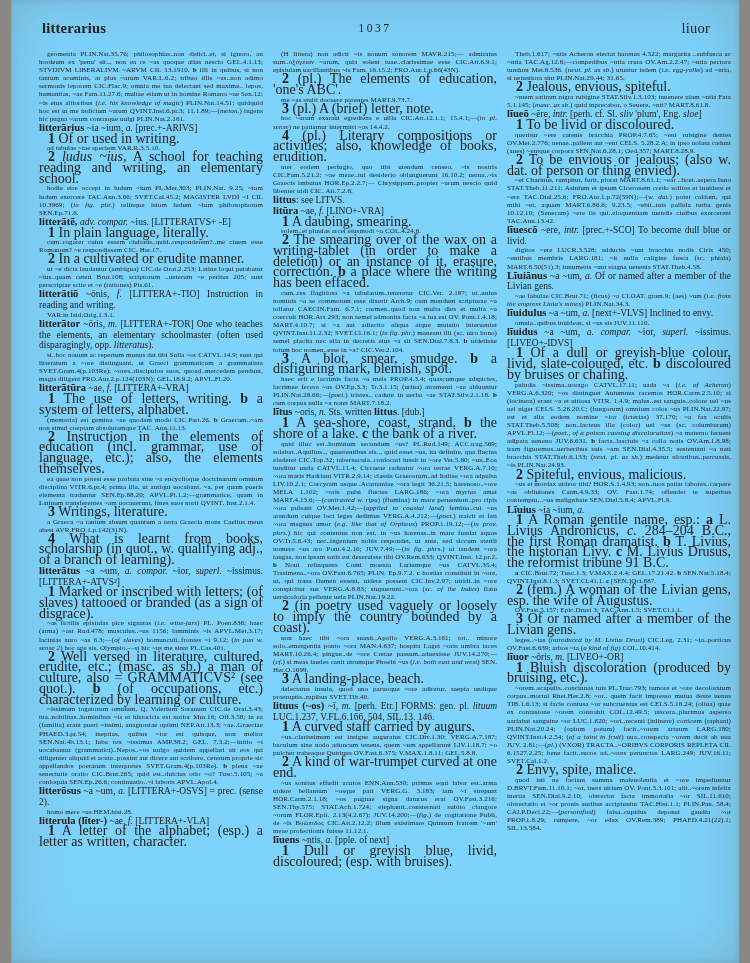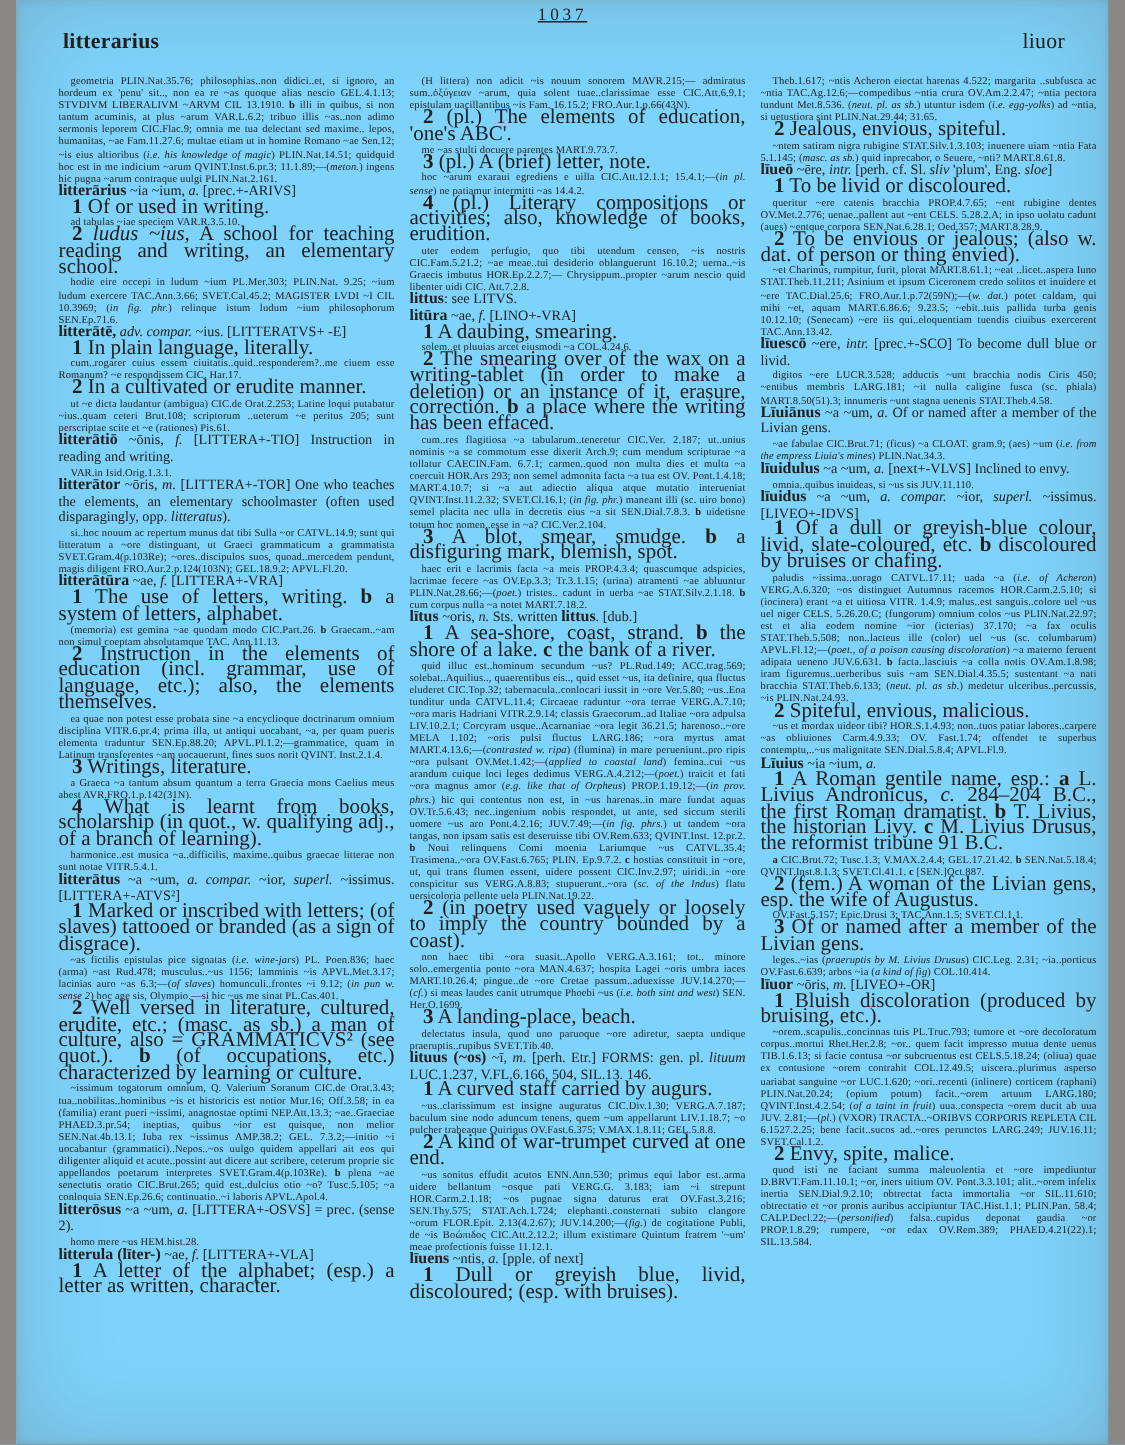--- a/index.html
+++ b/index.html
@@ -6,21 +6,21 @@
   .page{
     position:relative;width:728px;height:963px;margin:0 auto;
     background:#7dd3fc;
     box-shadow:inset 0 0 60px rgba(90,85,75,.25), inset 0 0 6px rgba(90,85,75,.2);
     overflow:hidden;
     font-family:"Liberation Serif","DejaVu Serif",serif;
     color:#23201b;
   }
   .header{position:relative;padding:20px 30px 4px 30px;height:20px;}
   .run-left{position:absolute;left:31px;top:20px;font-weight:bold;font-size:14.5px;letter-spacing:.2px;}
-  .page-no{position:absolute;left:50%;top:4px;transform:translateX(-50%);font-size:11.5px;letter-spacing:2.5px;text-decoration:underline;}
+  .page-no{position:absolute;left:50%;top:22px;transform:translateX(-50%);font-size:11.5px;letter-spacing:2.5px;}
   .run-right{position:absolute;right:29px;top:20px;font-weight:normal;font-size:14.5px;letter-spacing:.2px;}
   .cols{display:flex;gap:10px;padding:6px 28px 0 28px;}
   .col{width:224px;flex:0 0 auto;text-align:justify;overflow:hidden;height:910px;}
   .col p{margin:0;}
   .cite{font-size:7px;line-height:8.1px;text-indent:8px;letter-spacing:.1px;}
   .def{font-size:14px;line-height:10.7px;text-indent:9px;margin-top:1px;}
   .entry{font-size:9.5px;line-height:10.7px;margin-top:4.5px;}
   .entry b{font-size:10.6px;}
   .xref{font-size:9.5px;line-height:10.7px;margin-top:4.5px;}
   .xref b{font-size:10.6px;}
@@ -54,21 +54,20 @@
         <p class="entry"><b>litterātor</b> ~ōris, <i>m.</i> [LITTERA+-TOR] One who teaches the elements, an elementary schoolmaster (often used disparagingly, opp. <i>litteratus</i>).</p>
         <p class="cite">si..hoc nouum ac repertum munus dat tibi Sulla ~or CATVL.14.9; sunt qui litteratum a ~ore distinguant, ut Graeci grammaticum a grammatista SVET.Gram.4(p.103Re); ~ores..discipulos suos, quoad..mercedem pendunt, magis diligent FRO.Aur.2.p.124(103N); GEL.18.9.2; APVL.Fl.20.</p>
         <p class="entry"><b>litterātūra</b> ~ae, <i>f.</i> [LITTERA+-VRA]</p>
         <p class="def"><b>1</b> The use of letters, writing. <b>b</b> a system of letters, alphabet.</p>
         <p class="cite">(memoria) est gemina ~ae quodam modo CIC.Part.26. <b>b</b> Graecam..~am non simul coeptam absolutamque TAC. Ann.11.13.</p>
         <p class="def"><b>2</b> Instruction in the elements of education (incl. grammar, use of language, etc.); also, the elements themselves.</p>
         <p class="cite">ea quae non potest esse probata sine ~a encyclioque doctrinarum omnium disciplina VITR.6.pr.4; prima illa, ut antiqui uocabant, ~a, per quam pueris elementa traduntur SEN.Ep.88.20; APVL.Pl.1.2;—grammatice, quam in Latinum transferentes ~am uocauerunt, fines suos norit QVINT. Inst.2.1.4.</p>
         <p class="def"><b>3</b> Writings, literature.</p>
         <p class="cite">a Graeca ~a tantum absum quantum a terra Graecia mons Caelius meus abest AVR.FRO.1.p.142(31N).</p>
         <p class="def"><b>4</b> What is learnt from books, scholarship (in quot., w. qualifying adj., of a branch of learning).</p>
-        <p class="cite">harmonice..est musica ~a..difficilis, maxime..quibus graecae litterae non sunt notae VITR.5.4.1.</p>
         <p class="entry"><b>litterātus</b> ~a ~um, <i>a. compar.</i> ~ior, <i>superl.</i> ~issimus. [LITTERA+-ATVS²]</p>
         <p class="def"><b>1</b> Marked or inscribed with letters; (of slaves) tattooed or branded (as a sign of disgrace).</p>
         <p class="cite">~as fictilis epistulas pice signatas (<i>i.e. wine-jars</i>) PL. Poen.836; haec (arma) ~ast Rud.478; musculus..~us 1156; lamminis ~is APVL.Met.3.17; lacinias auro ~as 6.3;—(<i>of slaves</i>) homunculi..frontes ~i 9.12; (<i>in pun w. sense 2</i>) hoc age sis, Olympio.—si hic ~us me sinat PL.Cas.401.</p>
         <p class="def"><b>2</b> Well versed in literature, cultured, erudite, etc.; (masc. as sb.) a man of culture, also = GRAMMATICVS² (see quot.). <b>b</b> (of occupations, etc.) characterized by learning or culture.</p>
         <p class="cite">~issimum togatorum omnium, Q. Valerium Soranum CIC.de Orat.3.43; tua..nobilitas..hominibus ~is et historicis est notior Mur.16; Off.3.58; in ea (familia) erant pueri ~issimi, anagnostae optimi NEP.Att.13.3; ~ae..Graeciae PHAED.3.pr.54; ineptias, quibus ~ior est quisque, non melior SEN.Nat.4b.13.1; Iuba rex ~issimus AMP.38.2; GEL. 7.3.2;—initio ~i uocabantur (grammatici)..Nepos..~os uulgo quidem appellari ait eos qui diligenter aliquid et acute..possint aut dicere aut scribere, ceterum proprie sic appellandos poetarum interpretes SVET.Gram.4(p.103Re). <b>b</b> plena ~ae senectutis oratio CIC.Brut.265; quid est..dulcius otio ~o? Tusc.5.105; ~a conloquia SEN.Ep.26.6; continuatio..~i laboris APVL.Apol.4.</p>
         <p class="entry"><b>litterōsus</b> ~a ~um, <i>a.</i> [LITTERA+-OSVS] = prec. (sense 2).</p>
         <p class="cite">homo mere ~us HEM.hist.28.</p>
         <p class="entry"><b>litterula (līter-)</b> ~ae, <i>f.</i> [LITTERA+-VLA]</p>
         <p class="def"><b>1</b> A letter of the alphabet; (esp.) a letter as written, character.</p>
       </div>
@@ -85,21 +84,21 @@
         <p class="def"><b>1</b> A daubing, smearing.</p>
         <p class="cite">solem..et pluuias arcet eiusmodi ~a COL.4.24.6.</p>
         <p class="def"><b>2</b> The smearing over of the wax on a writing-tablet (in order to make a deletion) or an instance of it, erasure, correction. <b>b</b> a place where the writing has been effaced.</p>
         <p class="cite">cum..res flagitiosa ~a tabularum..teneretur CIC.Ver. 2.187; ut..unius nominis ~a se commotum esse dixerit Arch.9; cum mendum scripturae ~a tollatur CAECIN.Fam. 6.7.1; carmen..quod non multa dies et multa ~a coercuit HOR.Ars 293; non semel admonita facta ~a tua est OV. Pont.1.4.18; MART.4.10.7; si ~a aut adiectio aliqua atque mutatio interueniat QVINT.Inst.11.2.32; SVET.Cl.16.1; (<i>in fig. phr.</i>) maneant illi (sc. uiro bono) semel placita nec ulla in decretis eius ~a sit SEN.Dial.7.8.3. <b>b</b> uidetisne totum hoc nomen..esse in ~a? CIC.Ver.2.104.</p>
         <p class="def"><b>3</b> A blot, smear, smudge. <b>b</b> a disfiguring mark, blemish, spot.</p>
         <p class="cite">haec erit e lacrimis facta ~a meis PROP.4.3.4; quascumque adspicies, lacrimae fecere ~as OV.Ep.3.3; Tr.3.1.15; (urina) atramenti ~ae abluuntur PLIN.Nat.28.66;—(<i>poet.</i>) tristes.. cadunt in uerba ~ae STAT.Silv.2.1.18. <b>b</b> cum corpus nulla ~a notet MART.7.18.2.</p>
         <p class="entry"><b>lītus</b> ~oris, <i>n.</i> Sts. written <b>littus</b>. [dub.]</p>
         <p class="def"><b>1</b> A sea-shore, coast, strand. <b>b</b> the shore of a lake. <b>c</b> the bank of a river.</p>
         <p class="cite">quid illuc est..hominum secundum ~us? PL.Rud.149; ACC.trag.569; solebat..Aquilius.., quaerentibus eis.., quid esset ~us, ita definire, qua fluctus eluderet CIC.Top.32; tabernacula..conlocari iussit in ~ore Ver.5.80; ~us..Eoa tunditur unda CATVL.11.4; Circaeae raduntur ~ora terrae VERG.A.7.10; ~ora maris Hadriani VITR.2.9.14; classis Graecorum..ad Italiae ~ora adpulsa LIV.10.2.1; Corcyram usque..Acarnaniae ~ora legit 36.21.5; harenoso..~ore MELA 1.102; ~oris pulsi fluctus LARG.186; ~ora myrtus amat MART.4.13.6;—(<i>contrasted w. ripa</i>) (flumina) in mare perueniunt..pro ripis ~ora pulsant OV.Met.1.42;—(<i>applied to coastal land</i>) femina..cui ~us arandum cuique loci leges dedimus VERG.A.4.212;—(<i>poet.</i>) traicit et fati ~ora magnus amor (<i>e.g. like that of Orpheus</i>) PROP.1.19.12;—(<i>in prov. phrs.</i>) hic qui contentus non est, in ~us harenas..in mare fundat aquas OV.Tr.5.6.43; nec..ingenium nobis respondet, ut ante, sed siccum sterili uomere ~us aro Pont.4.2.16; JUV.7.49;—(<i>in fig. phrs.</i>) ut tandem ~ora tangas, non ipsam satis est deseruisse tibi OV.Rem.633; QVINT.Inst. 12.pr.2. <b>b</b> Noui relinquens Comi moenia Lariumque ~us CATVL.35.4; Trasimena..~ora OV.Fast.6.765; PLIN. Ep.9.7.2. <b>c</b> hostias constituit in ~ore, ut, qui trans flumen essent, uidere possent CIC.Inv.2.97; uiridi..in ~ore conspicitur sus VERG.A.8.83; stupuerunt..~ora (<i>sc. of the Indus</i>) flatu uersicoloria pellente uela PLIN.Nat.19.22.</p>
         <p class="def"><b>2</b> (in poetry used vaguely or loosely to imply the country bounded by a coast).</p>
-        <p class="cite">non haec tibi ~ora suasit..Apollo VERG.A.3.161; tot.. minore solo..emergentia ponto ~ora MAN.4.637; hospita Lagei ~oris umbra iaces MART.10.26.4; pingue..de ~ore Cretae passum..aduexisse JUV.14.270;—(<i>cf.</i>) si meas laudes canit utrumque Phoebi ~us (<i>i.e. both sint and west</i>) SEN. Her.O.1699.</p>
+        <p class="cite">non haec tibi ~ora suasit..Apollo VERG.A.3.161; tot.. minore solo..emergentia ponto ~ora MAN.4.637; hospita Lagei ~oris umbra iaces MART.10.26.4; pingue..de ~ore Cretae passum..aduexisse JUV.14.270;—(<i>cf.</i>) si meas laudes canit utrumque Phoebi ~us (<i>i.e. both east and west</i>) SEN. Her.O.1699.</p>
         <p class="def"><b>3</b> A landing-place, beach.</p>
         <p class="cite">delectatus insula, quod uno paruoque ~ore adiretur, saepta undique praeruptis..rupibus SVET.Tib.40.</p>
         <p class="entry"><b>lituus (~os)</b> ~ī, <i>m.</i> [perh. Etr.] FORMS: gen. pl. <i>lituum</i> LUC.1.237, V.FL.6.166, 504, SIL.13. 146.</p>
         <p class="def"><b>1</b> A curved staff carried by augurs.</p>
         <p class="cite">~us..clarissimum est insigne auguratus CIC.Div.1.30; VERG.A.7.187; baculum sine nodo aduncum tenens, quem ~um appellarunt LIV.1.18.7; ~o pulcher trabeaque Quirinus OV.Fast.6.375; V.MAX.1.8.11; GEL.5.8.8.</p>
         <p class="def"><b>2</b> A kind of war-trumpet curved at one end.</p>
         <p class="cite">~us sonitus effudit acutos ENN.Ann.530; primus equi labor est..arma uidere bellantum ~osque pati VERG.G. 3.183; iam ~i strepunt HOR.Carm.2.1.18; ~os pugnae signa daturus erat OV.Fast.3.216; SEN.Thy.575; STAT.Ach.1.724; elephanti..consternati subito clangore ~orum FLOR.Epit. 2.13(4.2.67); JUV.14.200;—(<i>fig.</i>) de cogitatione Publi, de ~is Βοώπιδος CIC.Att.2.12.2; illum existimare Quintum fratrem '~um' meae profectionis fuisse 11.12.1.</p>
         <p class="entry"><b>līuens</b> ~ntis, <i>a.</i> [pple. of next]</p>
         <p class="def"><b>1</b> Dull or greyish blue, livid, discoloured; (esp. with bruises).</p>
       </div>
@@ -122,21 +121,21 @@
         <p class="def"><b>1</b> Of a dull or greyish-blue colour, livid, slate-coloured, etc. <b>b</b> discoloured by bruises or chafing.</p>
         <p class="cite">paludis ~issima..uorago CATVL.17.11; uada ~a (<i>i.e. of Acheron</i>) VERG.A.6.320; ~os distinguet Autumnus racemos HOR.Carm.2.5.10; si (iocinera) erant ~a et uitiosa VITR. 1.4.9; malus..est sanguis..colore uel ~us uel niger CELS. 5.26.20.C; (fungorum) omnium colos ~us PLIN.Nat.22.97; est et alia eodem nomine ~ior (icterias) 37.170; ~a fax oculis STAT.Theb.5.508; non..lacteus ille (color) uel ~us (sc. columbarum) APVL.Fl.12;—(<i>poet., of a poison causing discoloration</i>) ~a materno feruent adipata ueneno JUV.6.631. <b>b</b> facta..lasciuis ~a colla notis OV.Am.1.8.98; iram figuremus..uerberibus suis ~am SEN.Dial.4.35.5; sustentant ~a nati bracchia STAT.Theb.6.133; (<i>neut. pl. as sb.</i>) medetur ulceribus..percussis, ~is PLIN.Nat.24.93.</p>
         <p class="def"><b>2</b> Spiteful, envious, malicious.</p>
         <p class="cite">~us et mordax uideor tibi? HOR.S.1.4.93; non..tuos patiar labores..carpere ~as obliuiones Carm.4.9.33; OV. Fast.1.74; offendet te superbus contemptu,..~us malignitate SEN.Dial.5.8.4; APVL.Fl.9.</p>
         <p class="entry"><b>Līuius</b> ~ia ~ium, <i>a.</i></p>
         <p class="def"><b>1</b> A Roman gentile name, esp.: <b>a</b> L. Livius Andronicus, <i>c.</i> 284–204 B.C., the first Roman dramatist. <b>b</b> T. Livius, the historian Livy. <b>c</b> M. Livius Drusus, the reformist tribune 91 B.C.</p>
         <p class="cite"><b>a</b> CIC.Brut.72; Tusc.1.3; V.MAX.2.4.4; GEL.17.21.42. <b>b</b> SEN.Nat.5.18.4; QVINT.Inst.8.1.3; SVET.Cl.41.1. <b>c</b> [SEN.]Oct.887.</p>
         <p class="def"><b>2</b> (fem.) A woman of the Livian gens, esp. the wife of Augustus.</p>
         <p class="cite">OV.Fast.5.157; Epic.Drusi 3; TAC.Ann.1.5; SVET.Cl.1.1.</p>
         <p class="def"><b>3</b> Of or named after a member of the Livian gens.</p>
-        <p class="cite">leges..~ias (<i>praeruptis by M. Livius Drusus</i>) CIC.Leg. 2.31; ~ia..porticus OV.Fast.6.639; arbos ~ia (<i>a kind of fig</i>) COL.10.414.</p>
+        <p class="cite">leges..~ias (<i>introduced by M. Livius Drusi</i>) CIC.Leg. 2.31; ~ia..porticus OV.Fast.6.639; arbos ~ia (<i>a kind of fig</i>) COL.10.414.</p>
         <p class="entry"><b>līuor</b> ~ōris, <i>m.</i> [LIVEO+-OR]</p>
         <p class="def"><b>1</b> Bluish discoloration (produced by bruising, etc.).</p>
         <p class="cite">~orem..scapulis..concinnas tuis PL.Truc.793; tumore et ~ore decoloratum corpus..mortui Rhet.Her.2.8; ~or.. quem facit impresso mutua dente uenus TIB.1.6.13; si facie contusa ~or subcruentus est CELS.5.18.24; (oliua) quae ex contusione ~orem contrahit COL.12.49.5; uiscera..plurimus asperso uariabat sanguine ~or LUC.1.620; ~ori..recenti (inlinere) corticem (raphani) PLIN.Nat.20.24; (opium potum) facit..~orem artuum LARG.180; QVINT.Inst.4.2.54; (<i>of a taint in fruit</i>) uua..conspecta ~orem ducit ab uua JUV. 2.81;—(<i>pl.</i>) (VXOR) TRACTA..~ORIBVS CORPORIS REPLETA CIL 6.1527.2.25; bene facit..sucos ad..~ores perunctos LARG.249; JUV.16.11; SVET.Cal.1.2.</p>
         <p class="def"><b>2</b> Envy, spite, malice.</p>
         <p class="cite">quod isti ne faciant summa maleuolentia et ~ore impediuntur D.BRVT.Fam.11.10.1; ~or, iners uitium OV. Pont.3.3.101; alit..~orem infelix inertia SEN.Dial.9.2.10; obtrectat facta immortalia ~or SIL.11.610; obtrectatio et ~or pronis auribus accipiuntur TAC.Hist.1.1; PLIN.Pan. 58.4; CALP.Decl.22;—(<i>personified</i>) falsa..cupidus deponat gaudia ~or PROP.1.8.29; rumpere, ~or edax OV.Rem.389; PHAED.4.21(22).1; SIL.13.584.</p>
       </div>
   </div>
 </div>
 
 </body></html>

